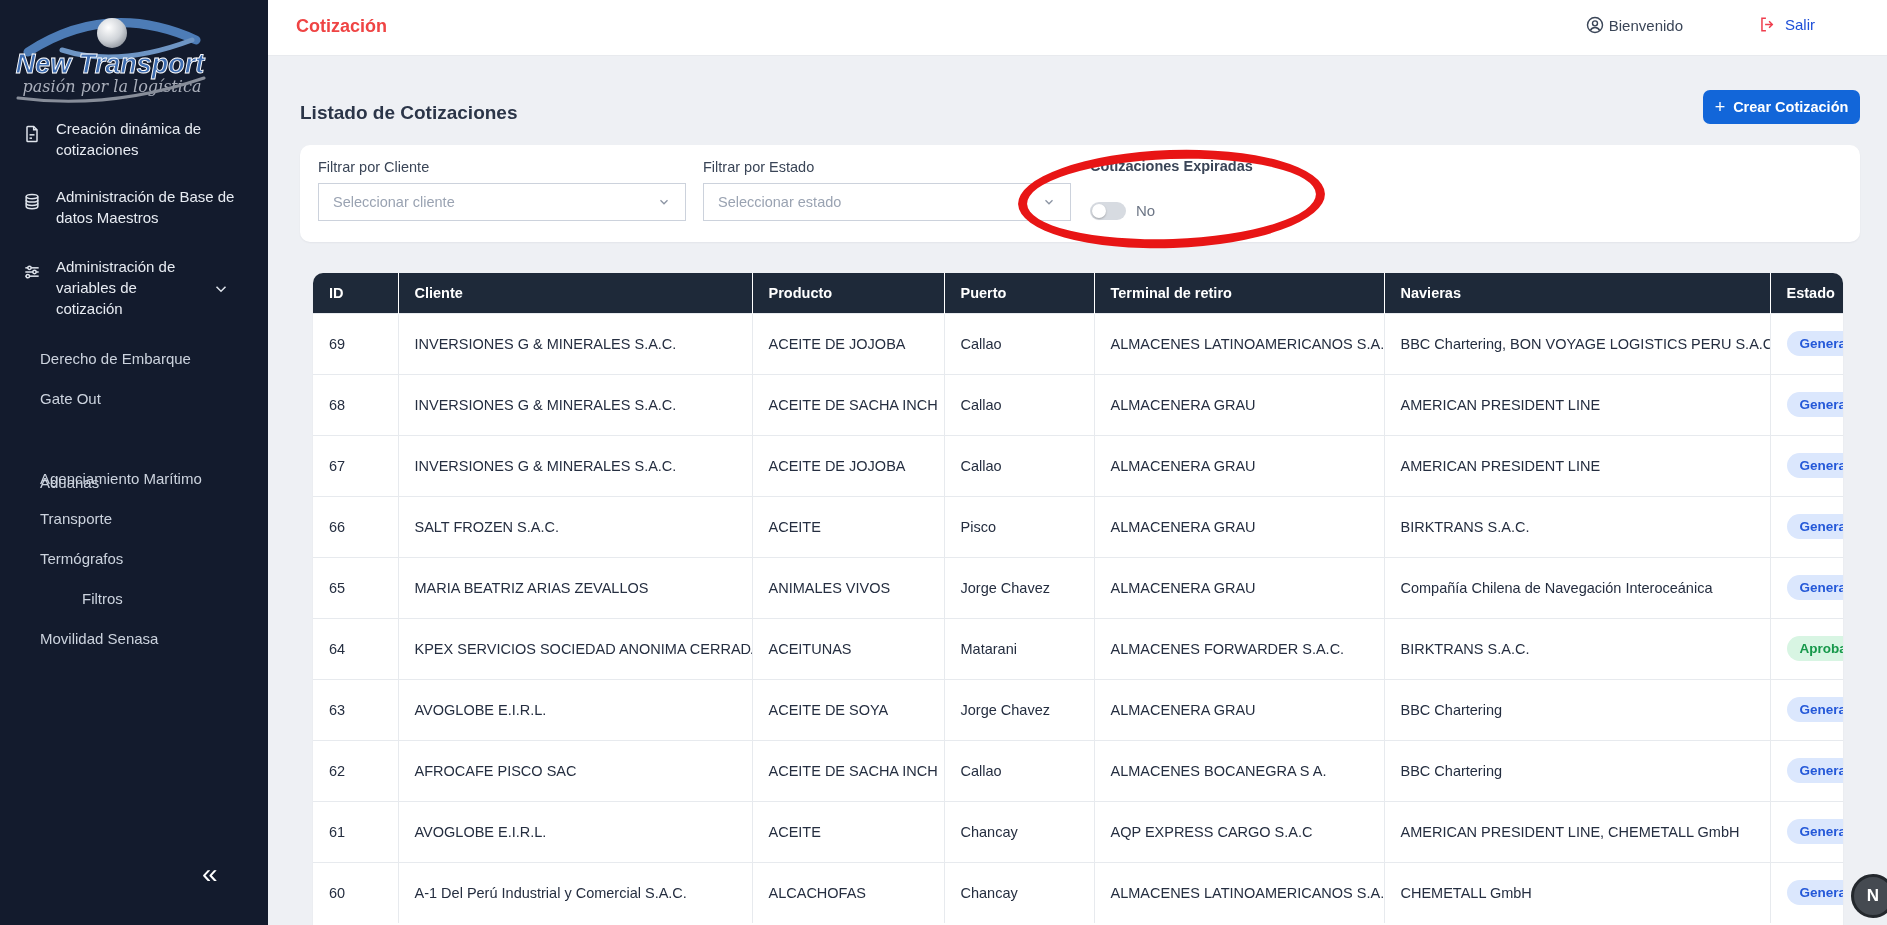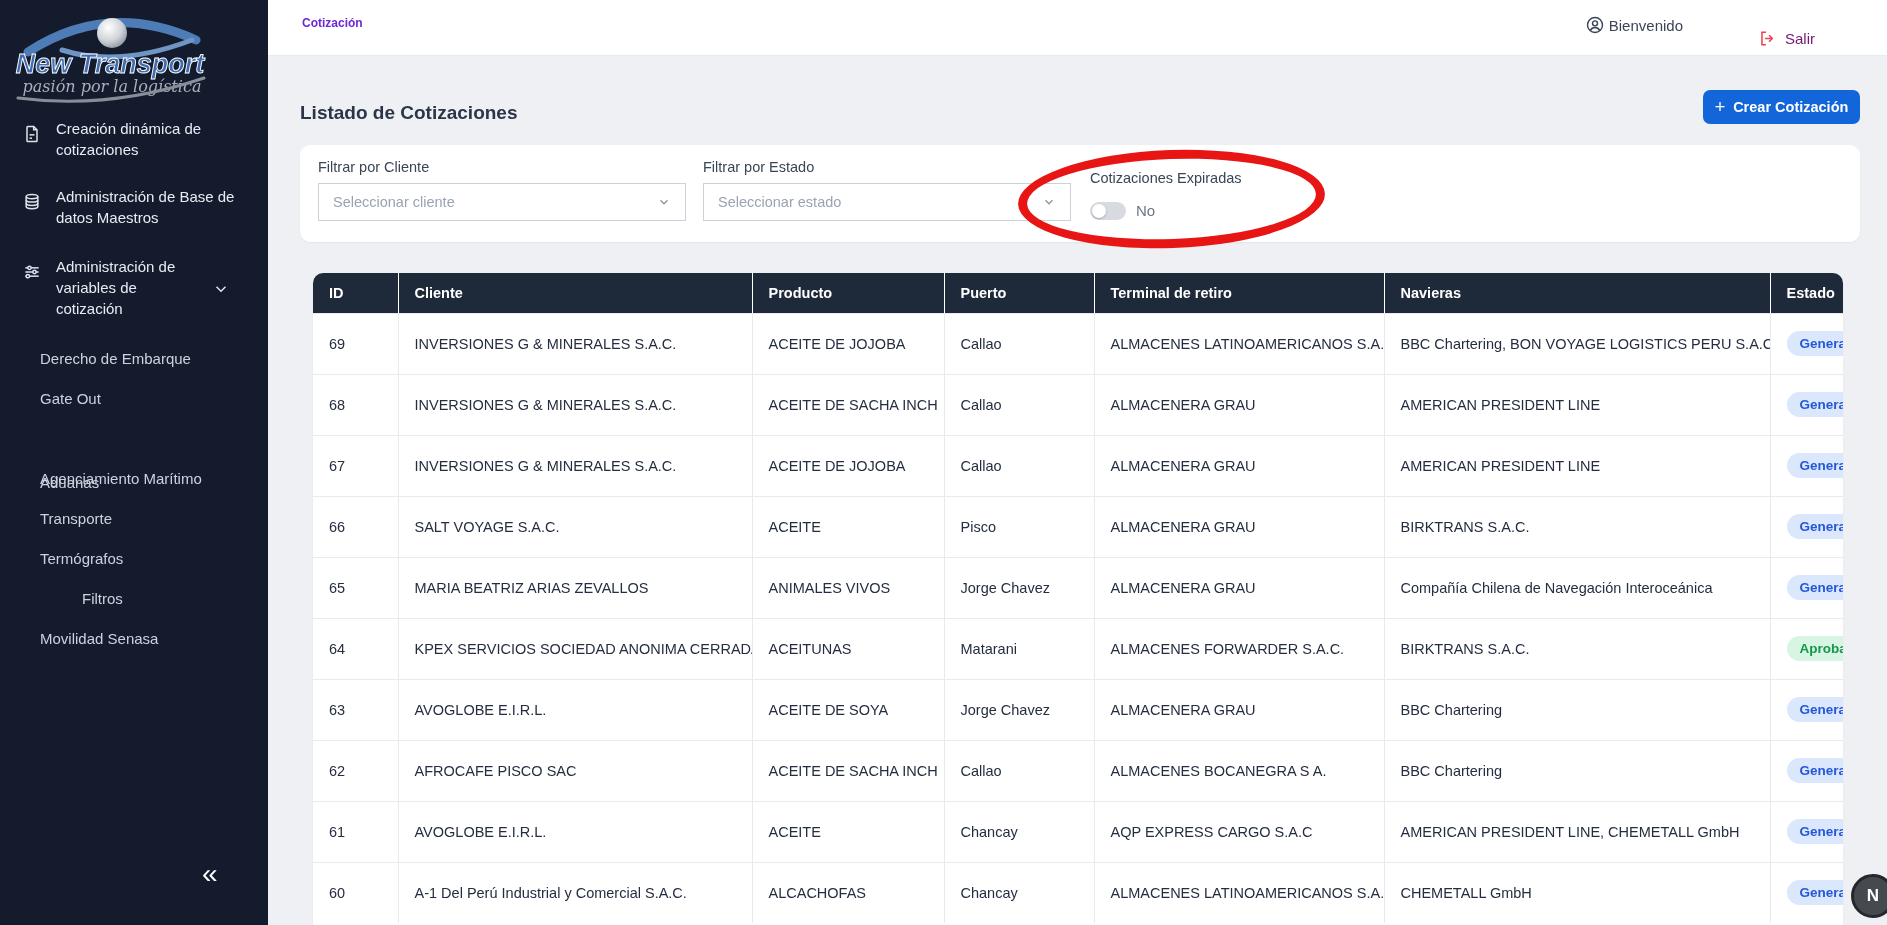--- a/index.html
+++ b/index.html
@@ -17,44 +17,44 @@
   .nav-item .nlabel { display:block; }
   .w160 { max-width:160px; } .w190 { max-width:192px; } .w135 { max-width:138px; }
   .nav-chevron { position:absolute; left:212px; top:24px; width:18px; height:18px; color:#dfe4ec; }
   .sub-item { position:absolute; left:40px; width:200px; font-size:15px; color:#ccd3de; cursor:pointer; }
   .collapse-btn { position:absolute; left:202px; top:860px; font-size:28px; color:#ffffff;
                   cursor:pointer; line-height:28px; }
 
   
   #topbar { position:absolute; left:268px; top:0; width:1619px; height:56px; background:#ffffff;
             border-bottom:1px solid #e8eaee; }
-  .topbar-title { position:absolute; left:34px; top:16px; font-size:12px; font-weight:700; color:#6d28d9; }
+  .topbar-title { position:absolute; left:28px; top:16px; font-size:18px; font-weight:700; color:#ef4444; }
   .welcome { position:absolute; right:204px; top:15px; display:flex; align-items:center; gap:4px;
              color:#3a4557; font-size:15px; cursor:pointer; }
-  .logout { position:absolute; right:72px; top:29px; display:flex; align-items:center; gap:8px;
-            color:#701a75; font-size:15px; cursor:pointer; }
+  .logout { position:absolute; right:72px; top:15px; display:flex; align-items:center; gap:8px;
+            color:#1d4ed8; font-size:15px; cursor:pointer; }
 
   
   #main { position:absolute; left:268px; top:56px; width:1619px; height:869px; background:#eef0f4; }
   .page-heading { position:absolute; left:32px; top:46px; font-size:19px; font-weight:700; color:#2b3548; }
   .create-btn { position:absolute; left:1435px; top:34px; width:157px; height:34px; background:#1266d9;
                 color:#fff; border:none; border-radius:7px; font-size:14.5px; font-weight:600;
                 display:flex; align-items:center; justify-content:center; gap:8px; cursor:pointer;
                 font-family:"Liberation Sans", sans-serif; }
   .create-btn .plus { font-size:18px; font-weight:400; line-height:16px; }
 
   
   .filter-card { position:absolute; left:32px; top:89px; width:1560px; height:97px; background:#fff;
                  border-radius:10px; box-shadow:0 1px 2px rgba(16,24,40,.05); }
   .f-label { position:absolute; font-size:14.5px; color:#3a4557; }
   .f-select { position:absolute; width:368px; height:38px; border:1px solid #ccd2dc; border-radius:0;
               background:#fff; display:flex; align-items:center; padding:0 14px; cursor:pointer; }
   .f-select .ph { color:#9aa3b2; font-size:14.5px; flex:1; }
   .f-select .chev { width:14px; height:14px; color:#8b94a3; }
-  .expired-label { position:absolute; left:790px; top:25px; font-size:14.5px; color:#3a4557; }
+  .expired-label { position:absolute; left:790px; top:13px; font-size:14.5px; color:#3a4557;font-weight:bold; }
   .toggle { position:absolute; left:790px; top:57px; width:36px; height:18px; border-radius:9px;
             background:#d7dbe1; cursor:pointer; }
   .toggle .knob { position:absolute; left:2px; top:2px; width:14px; height:14px; border-radius:50%;
                   background:#fff; box-shadow:0 1px 2px rgba(0,0,0,.25); }
   .toggle-value { position:absolute; left:836px; top:57px; font-size:15px; color:#6d7686; }
 
   
   .annotation-ellipse { position:absolute; left:750px; top:94px; width:307px; height:98px;
                         border:9px solid #e81515; border-radius:50%; transform:rotate(-2deg);
                         pointer-events:none; z-index:5; }
@@ -259,21 +259,21 @@
               <td class="col0">67</td>
               <td class="col1">INVERSIONES G &amp; MINERALES S.A.C.</td>
               <td class="col2">ACEITE DE JOJOBA</td>
               <td class="col3">Callao</td>
               <td class="col4">ALMACENERA GRAU</td>
               <td class="col5">AMERICAN PRESIDENT LINE</td>
               <td class="col6"><span class="badge blue">Generada</span></td>
             </tr>
             <tr>
               <td class="col0">66</td>
-              <td class="col1">SALT VOYAGE S.A.C.</td>
+              <td class="col1">SALT FROZEN S.A.C.</td>
               <td class="col2">ACEITE</td>
               <td class="col3">Pisco</td>
               <td class="col4">ALMACENERA GRAU</td>
               <td class="col5">BIRKTRANS S.A.C.</td>
               <td class="col6"><span class="badge blue">Generada</span></td>
             </tr>
             <tr>
               <td class="col0">65</td>
               <td class="col1">MARIA BEATRIZ ARIAS ZEVALLOS</td>
               <td class="col2">ANIMALES VIVOS</td>

